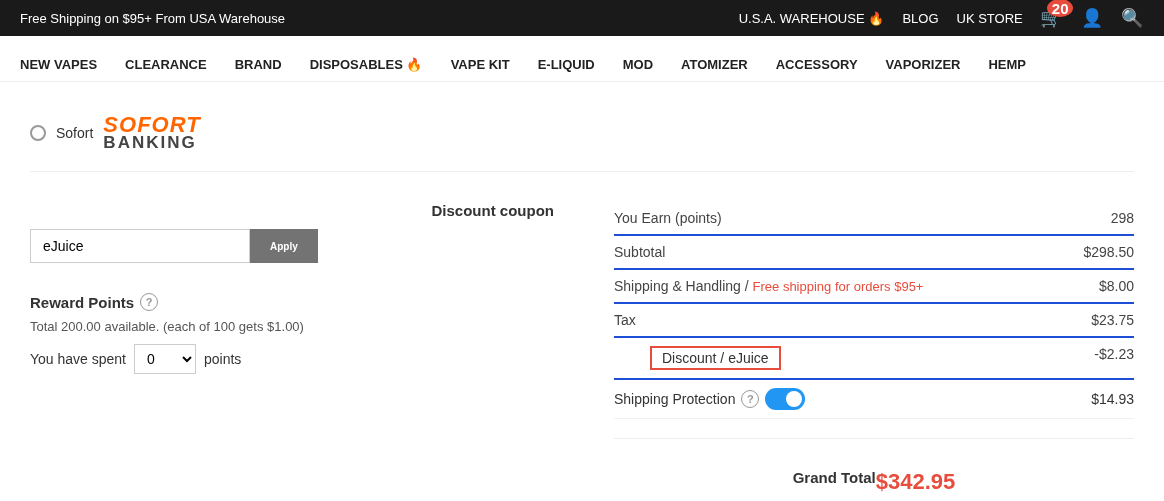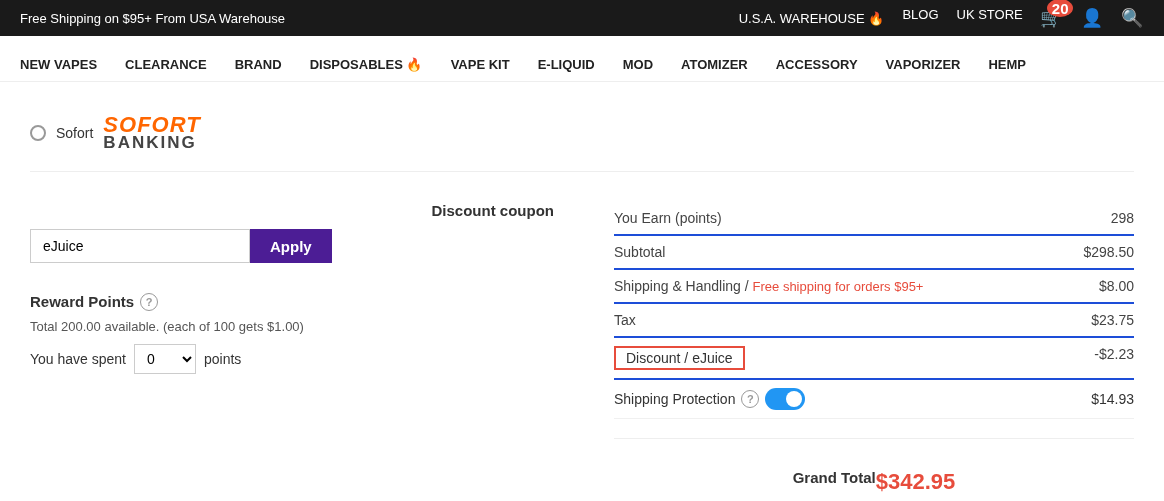--- a/index.html
+++ b/index.html
@@ -10,21 +10,21 @@
       background: #1a1a1a;
       color: #fff;
       display: flex;
       align-items: center;
       justify-content: space-between;
       padding: 0 20px;
       height: 36px;
       font-size: 13px;
     }
     .top-bar-left { font-weight: 500; }
-    .top-bar-right { display: flex; gap: 18px; }
+    .top-bar-right { display: flex; align-items: center; gap: 18px; }
     .top-bar-right span { cursor: pointer; }
     .top-bar-right .warehouse { display: flex; align-items: center; gap: 4px; }
     .cart-icon-wrap { position: relative; display: flex; align-items: center; }
     .cart-badge {
       position: absolute; top: -8px; right: -10px;
       background: #e74c3c; color: #fff; border-radius: 50%;
       font-size: 15px; width: 26px; height: 18px;
       display: flex; align-items: center; justify-content: center; font-weight: bold;
     }
     .icon-btn { font-size: 18px; cursor: pointer; }
@@ -79,28 +79,28 @@
     .discount-section { margin-bottom: 30px; }
     .discount-section label {
       display: block; font-weight: 700; font-size: 15px; margin-bottom: 10px; text-align: right;
     }
     .discount-input-row { display: flex; gap: 0; }
     .discount-input {
       border: 1px solid #ccc; padding: 8px 12px;
       font-size: 14px; width: 220px; outline: none;
     }
     .apply-btn {
-      background: #4c1d95; color: #fff; border: none;
-      padding: 6px 20px; font-size: 15px; font-weight: 600;
+      background: #737373; color: #fff; border: none;
+      padding: 6px 20px; font-size: 10px; font-weight: 600;
       cursor: pointer;
     }
 
     .reward-section { }
     .reward-title {
-      display: flex; align-items: flex-start; gap: 6px;
+      display: flex; align-items: center; gap: 6px;
       font-weight: 700; font-size: 15px; margin-bottom: 8px;
     }
     .help-icon {
       width: 18px; height: 18px; border-radius: 50%;
       border: 1px solid #999; color: #999;
       display: flex; align-items: center; justify-content: center;
       font-size: 11px; font-weight: bold; cursor: pointer;
     }
     .reward-desc { font-size: 13px; color: #555; margin-bottom: 10px; }
     .reward-row { display: flex; align-items: center; gap: 8px; font-size: 14px; }
@@ -120,20 +120,21 @@
     .summary-row:last-of-type { border-bottom: none; }
     .summary-label { flex: 1; }
     .summary-value { font-size: 14px; text-align: right; min-width: 80px; }
     .free-shipping-note { color: #e74c3c; font-size: 13px; }
     .discount-label-highlighted {
       border: 2px solid #e74c3c;
       padding: 2px 10px;
       display: inline-block;
       color: #333;
       font-size: 14px;
+      margin-left: 36px;
     }
     .grand-total-row {
       display: flex; justify-content: center;
       padding: 30px 0; font-size: 15px; font-weight: 600;
       border-top: 1px solid #eee; margin-top: 19px;
     }
     .grand-total-value { color: #e74c3c; font-size: 22px; font-weight: 700; }
 
     .shipping-protection-row {
       display: flex; justify-content: space-between;

